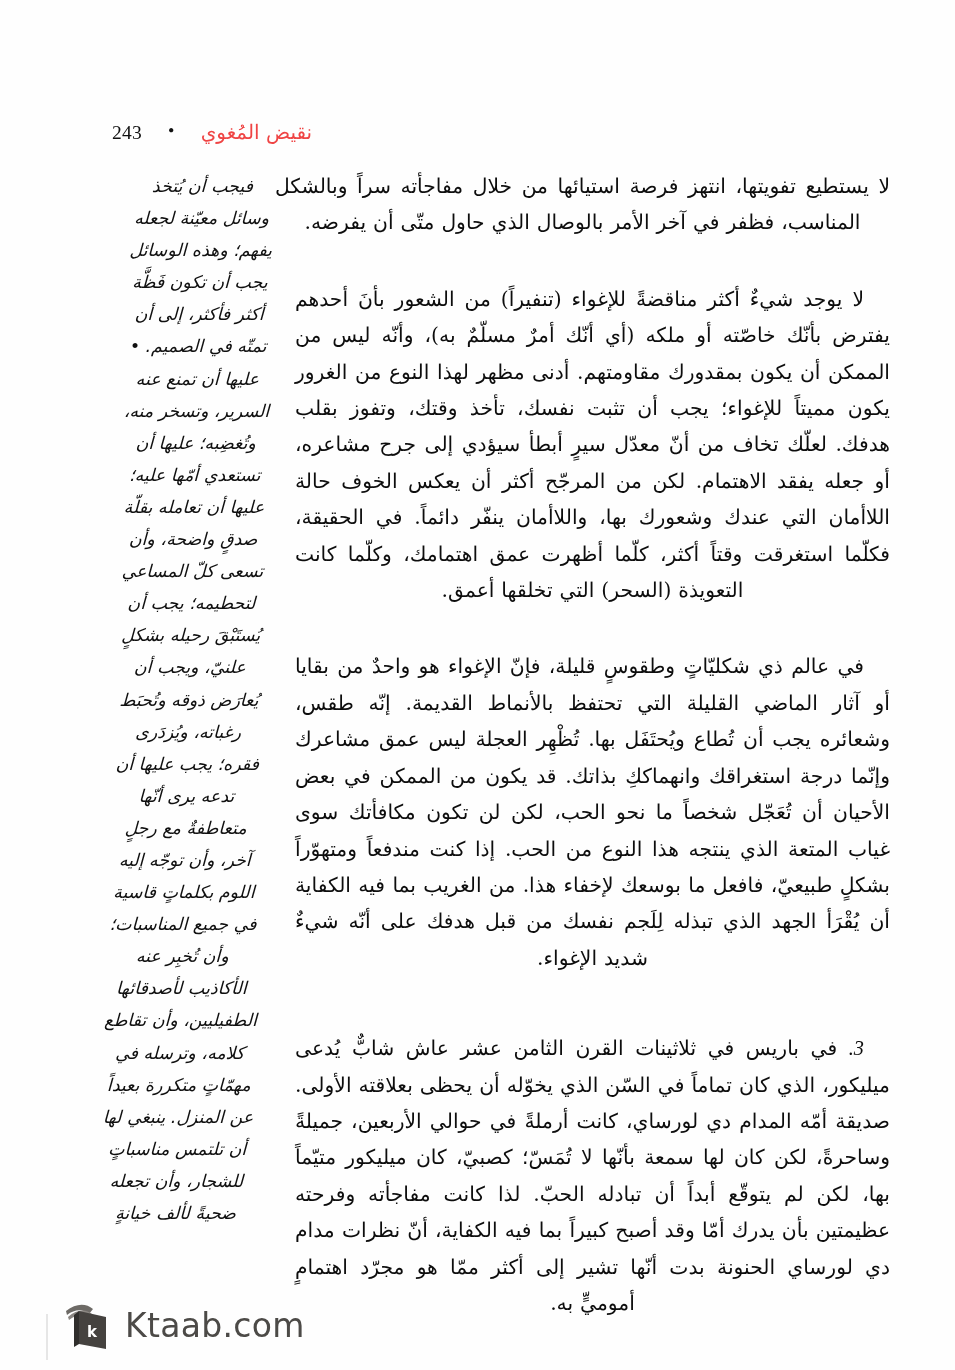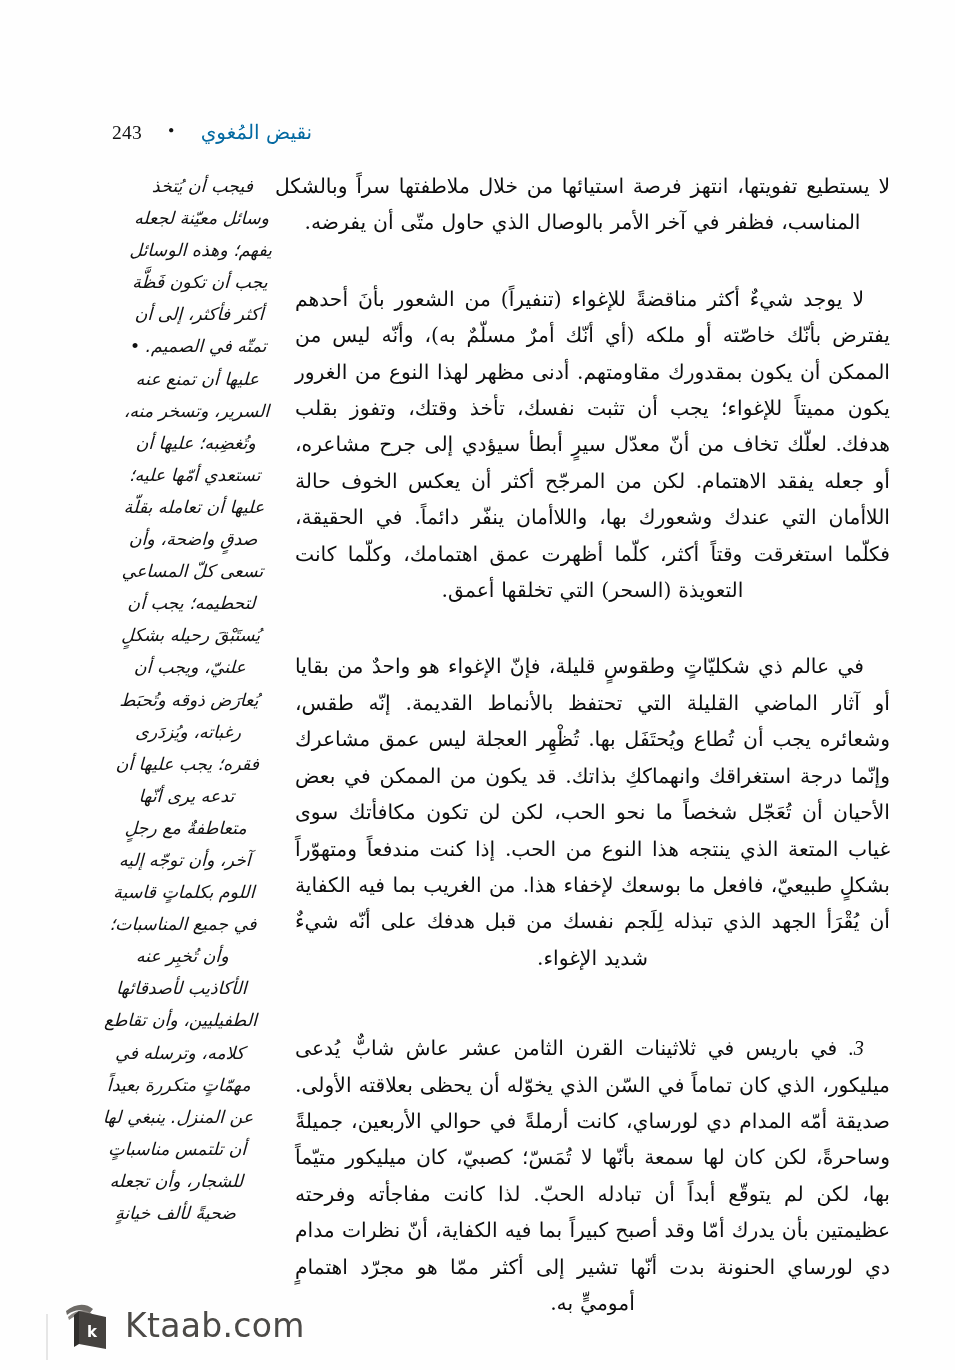--- a/index.html
+++ b/index.html
@@ -49,21 +49,21 @@
     line-height: 1;
     position: relative;
     top: -3px;
     color: #111;
   }
   .running-head .head-title {
     direction: rtl;
     font-family: "DejaVu Serif", "Liberation Serif", serif;
     font-size: 20px;
     line-height: 1;
-    color: #0369a1;
+    color: #ef4444;
   }
 
   
   .body-area {
     position: absolute;
     top: 168px;
     left: 100px;
     width: 790px;
     height: 1090px;
   }
@@ -160,21 +160,21 @@
 
   <div class="running-head">
     <span class="folio">243</span>
     <span class="sep">•</span>
     <span class="head-title">نقيض المُغوي</span>
   </div>
 
   <div class="body-area">
 
     <div class="maincol">
-      <p class="para">لا يستطيع تفويتها، انتهز فرصة استيائها من خلال ملاطفتها سراً وبالشكل المناسب، فظفر في آخر الأمر بالوصال الذي حاول متّى أن يفرضه.</p>
+      <p class="para">لا يستطيع تفويتها، انتهز فرصة استيائها من خلال مفاجأته سراً وبالشكل المناسب، فظفر في آخر الأمر بالوصال الذي حاول متّى أن يفرضه.</p>
       <div class="gap-a"></div>
       <p class="para indent">لا يوجد شيءٌ أكثر مناقضةً للإغواء (تنفيراً) من الشعور بأنَ أحدهم يفترض بأنّك خاصّته أو ملكه (أي أنّك أمرٌ مسلّمٌ به)، وأنّه ليس من الممكن أن يكون بمقدورك مقاومتهم. أدنى مظهر لهذا النوع من الغرور يكون مميتاً للإغواء؛ يجب أن تثبت نفسك، تأخذ وقتك، وتفوز بقلب هدفك. لعلّك تخاف من أنّ معدّل سيرٍ أبطأ سيؤدي إلى جرح مشاعره، أو جعله يفقد الاهتمام. لكن من المرجّح أكثر أن يعكس الخوف حالة اللاأمان التي عندك وشعورك بها، واللاأمان ينفّر دائماً. في الحقيقة، فكلّما استغرقت وقتاً أكثر، كلّما أظهرت عمق اهتمامك، وكلّما كانت التعويذة (السحر) التي تخلقها أعمق.</p>
       <div class="gap-a"></div>
       <p class="para indent">في عالم ذي شكليّاتٍ وطقوسٍ قليلة، فإنّ الإغواء هو واحدٌ من بقايا أو آثار الماضي القليلة التي تحتفظ بالأنماط القديمة. إنّه طقس، وشعائره يجب أن تُطاع ويُحتَفَل بها. تُظْهِر العجلة ليس عمق مشاعرك وإنّما درجة استغراقك وانهماككِ بذاتك. قد يكون من الممكن في بعض الأحيان أن تُعَجّل شخصاً ما نحو الحب، لكن لن تكون مكافأتك سوى غياب المتعة الذي ينتجه هذا النوع من الحب. إذا كنت مندفعاً ومتهوّراً بشكلٍ طبيعيّ، فافعل ما بوسعك لإخفاء هذا. من الغريب بما فيه الكفاية أن يُقْرَأ الجهد الذي تبذله لِلَجم نفسك من قبل هدفك على أنّه شيءٌ شديد الإغواء.</p>
       <div class="gap-c"></div>
       <p class="para indent"><span class="num">3.</span> <span>في باريس في ثلاثينات القرن الثامن عشر عاش شابٌّ يُدعى ميليكور، الذي كان تماماً في السّن الذي يخوّله أن يحظى بعلاقته الأولى. صديقة أمّه المدام دي لورساي، كانت أرملةً في حوالي الأربعين، جميلةً وساحرةً، لكن كان لها سمعة بأنّها لا تُمَسّ؛ كصبيّ، كان ميليكور متيّماً بها، لكن لم يتوقّع أبداً أن تبادله الحبّ. لذا كانت مفاجأته وفرحته عظيمتين بأن يدرك أمّا وقد أصبح كبيراً بما فيه الكفاية، أنّ نظرات مدام دي لورساي الحنونة بدت أنّها تشير إلى أكثر ممّا هو مجرّد اهتمامٍ أموميٍّ به.</span></p>
     </div>
 
     <div class="marginnote">
       <span class="mn-line">فيجب أن يُتخذ</span>

